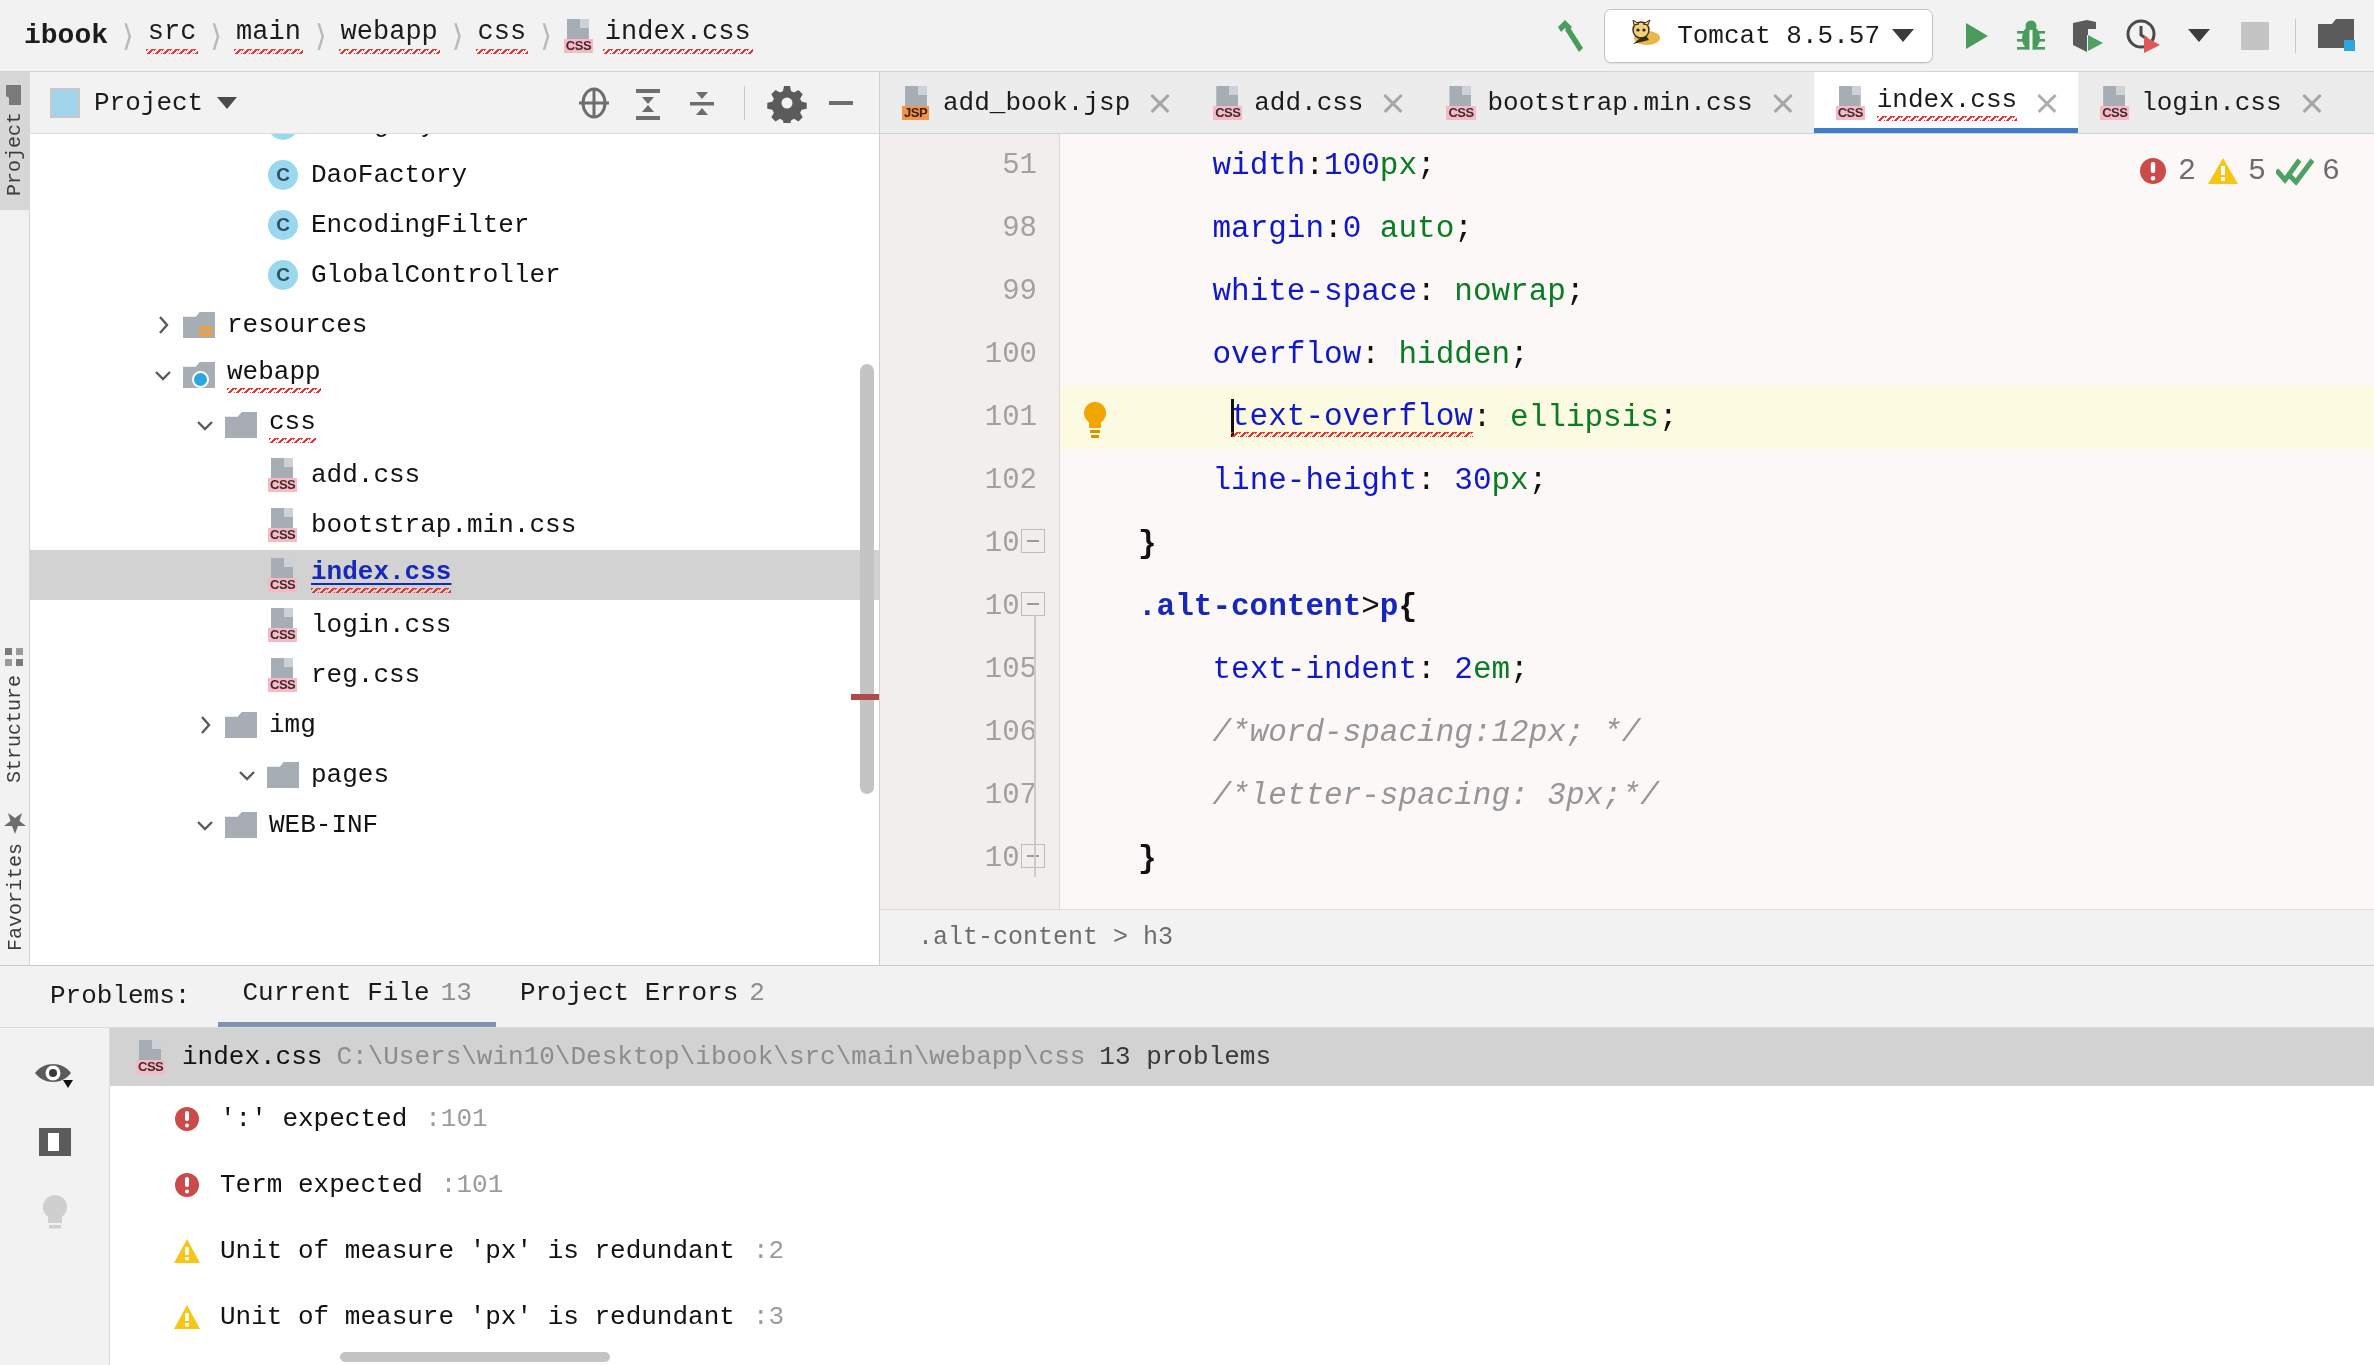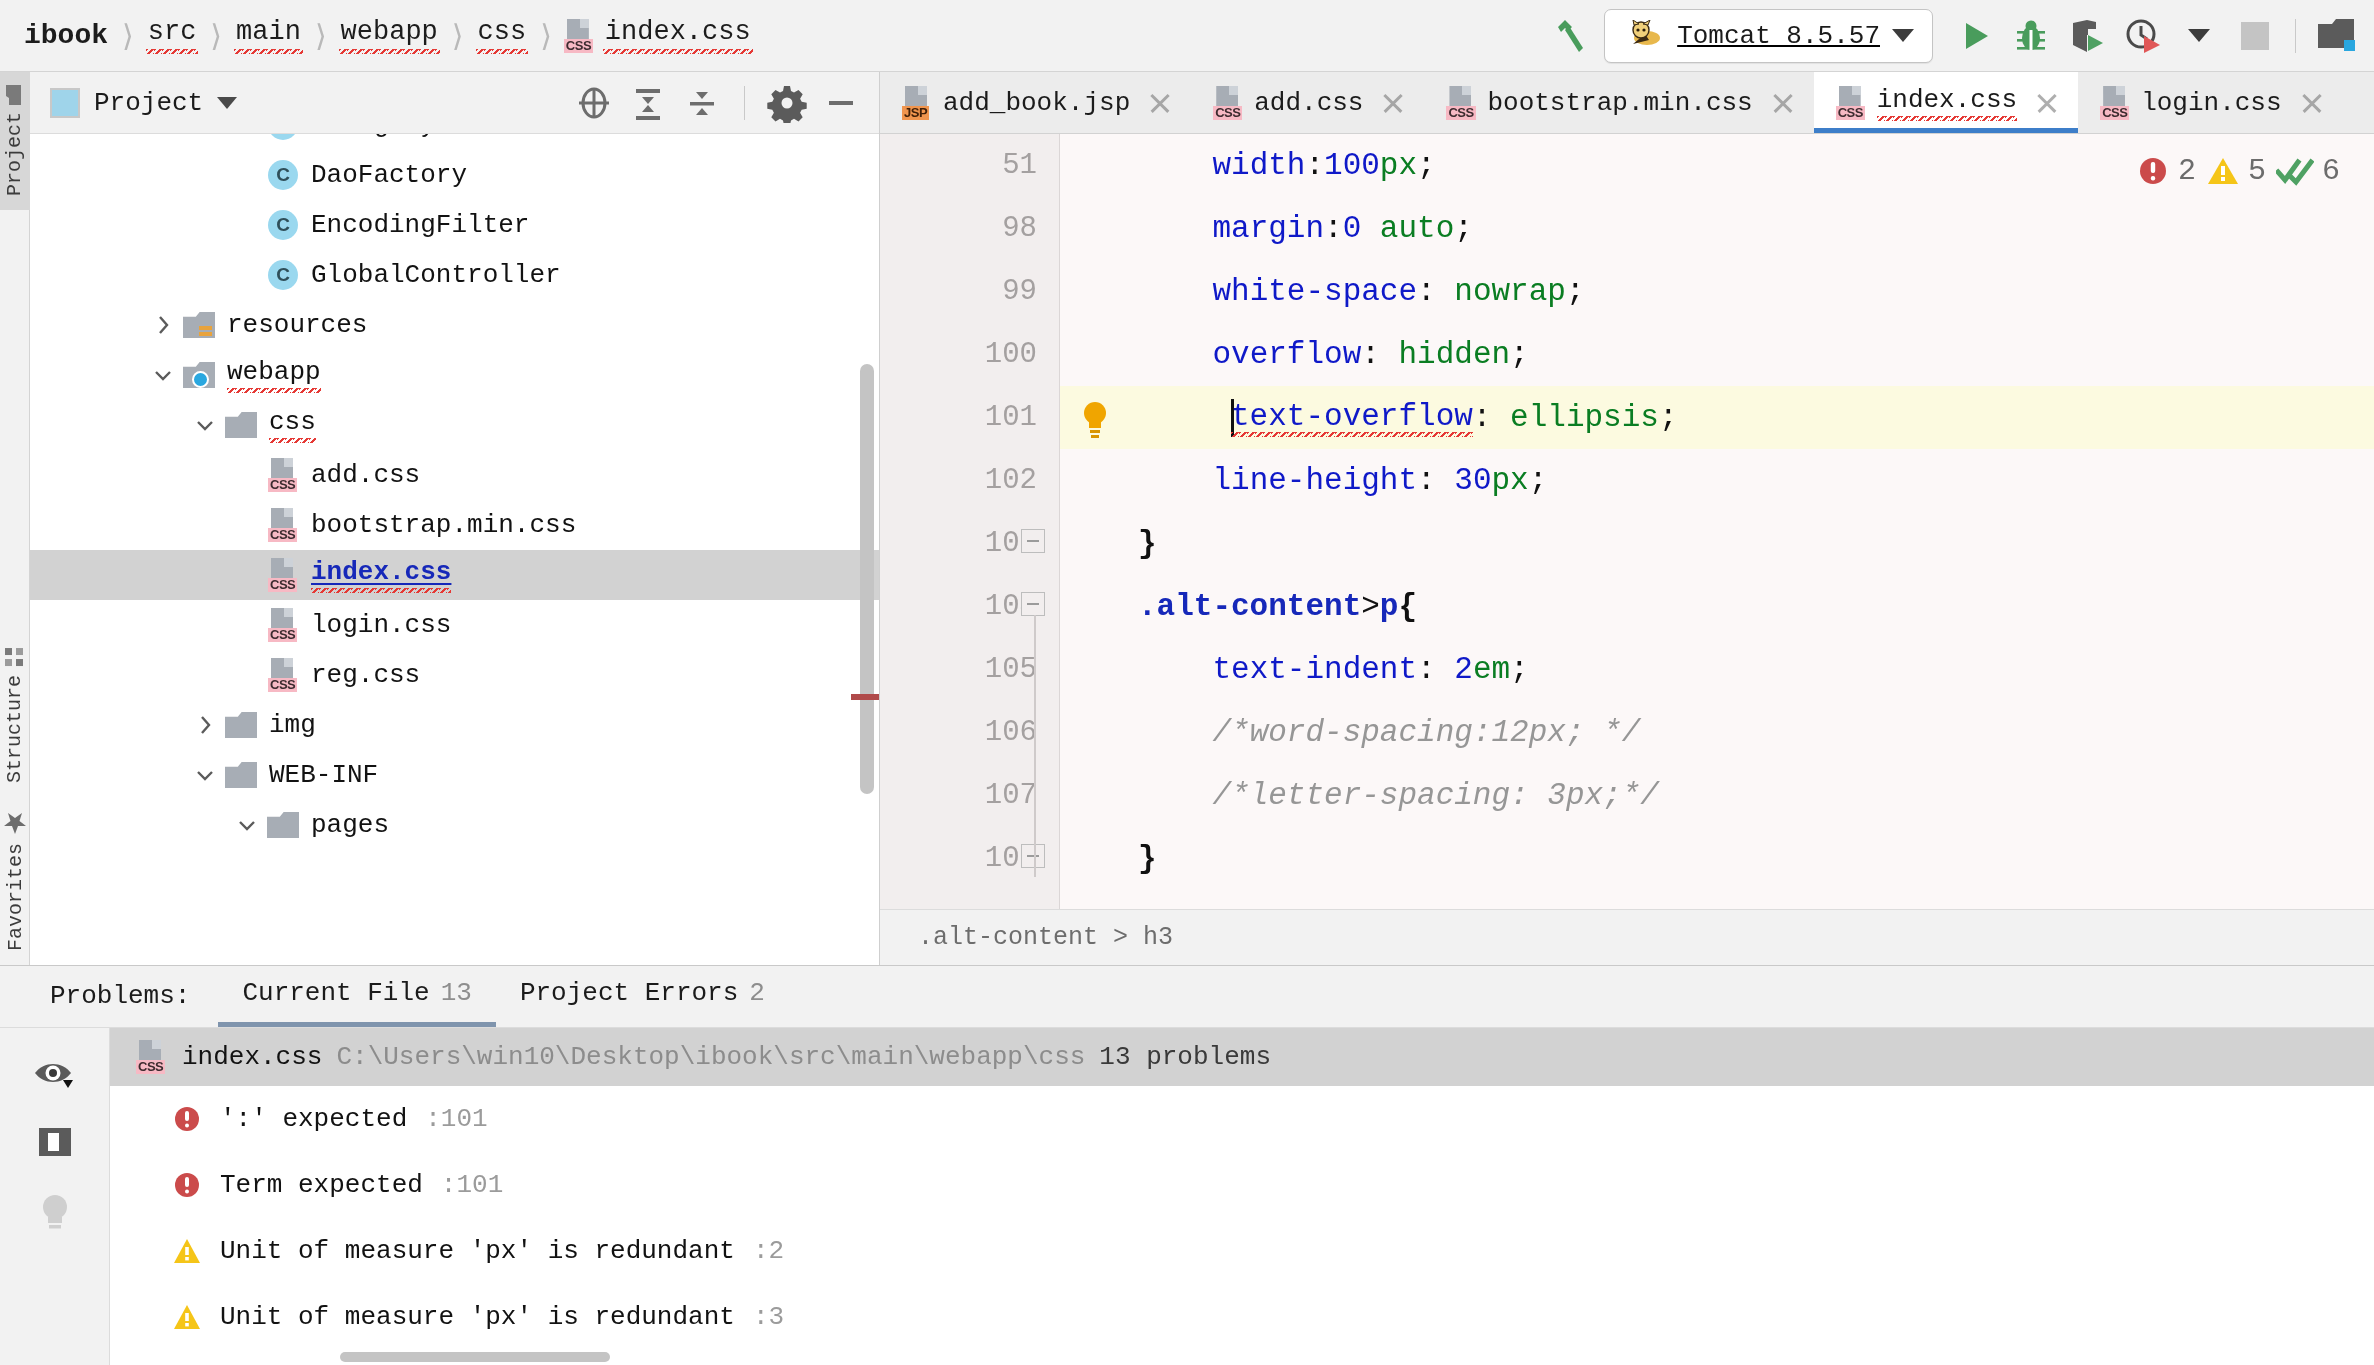--- a/index.html
+++ b/index.html
@@ -35,21 +35,21 @@
     clip-path:polygon(0 0, 62% 0, 100% 33%, 100% 100%, 0 100%);
   }
   .ficon .fold { position:absolute; left:16px; top:0; width:9px; height:9px; background:#cdd2d8; }
   .ficon .badge {
     position:absolute; left:0; bottom:0; font-size:13px; font-weight:bold; line-height:12px;
     padding:1px 2px; letter-spacing:-0.5px; font-family:"Liberation Sans",sans-serif;
   }
   .ficon .badge.css { background:#f7b9c4; color:#3d2b2f; }
   .ficon .badge.jsp { background:#f0954e; color:#402008; }
 
-  .nav-right { margin-left:auto; display:flex; align-items:center; gap:0px; padding-right:4px;text-decoration:underline; }
+  .nav-right { margin-left:auto; display:flex; align-items:center; gap:0px; padding-right:4px; }
   .tbtn { width:56px; height:56px; display:flex; align-items:center; justify-content:center; border-radius:5px; cursor:pointer;}
   .runcfg {
     height:54px; min-width:310px; background:#fff; border:1px solid #c4c4c4; border-radius:7px;
     display:flex; align-items:center; gap:12px; padding:0 18px 0 20px; margin:0 14px 0 6px;
     box-shadow:0 1px 1px rgba(0,0,0,.07);
   }
   .runcfg .label { font-size:26px; color:#1b1b1b; white-space:nowrap; }
   .tri-down { width:0;height:0;border-left:11px solid transparent;border-right:11px solid transparent;border-top:13px solid #3c3c3c; }
   .vsep { width:1px; height:34px; background:#c9c9c9; margin:0 12px; }
 
@@ -445,41 +445,41 @@
               <span class="arrow">
                 <svg width="24" height="24" viewBox="0 0 24 24">
                   <path d="M9 4 L16 12 L9 20" fill="none" stroke="#5b5b5b" stroke-width="2.4"></path>
                 </svg>
               </span>
               <span class="cico">
                 <span class="folder"></span>
               </span>
               <span class="tlabel">img</span>
             </div>
+            <div class="trow" style="padding-left: 204px;">
+              <span class="arrow">
+                <svg width="24" height="24" viewBox="0 0 24 24">
+                  <path d="M5 9 L12 16 L19 9" fill="none" stroke="#5b5b5b" stroke-width="2.4"></path>
+                </svg>
+              </span>
+              <span class="cico">
+                <span class="folder"></span>
+              </span>
+              <span class="tlabel">pages</span>
+            </div>
             <div class="trow" style="padding-left: 162px;">
               <span class="arrow">
                 <svg width="24" height="24" viewBox="0 0 24 24">
                   <path d="M5 9 L12 16 L19 9" fill="none" stroke="#5b5b5b" stroke-width="2.4"></path>
                 </svg>
               </span>
               <span class="cico">
                 <span class="folder"></span>
               </span>
               <span class="tlabel">WEB-INF</span>
-            </div>
-            <div class="trow" style="padding-left: 204px;">
-              <span class="arrow">
-                <svg width="24" height="24" viewBox="0 0 24 24">
-                  <path d="M5 9 L12 16 L19 9" fill="none" stroke="#5b5b5b" stroke-width="2.4"></path>
-                </svg>
-              </span>
-              <span class="cico">
-                <span class="folder"></span>
-              </span>
-              <span class="tlabel">pages</span>
             </div>
           </div>
         <div class="tscroll"></div>
         <div class="tmark"></div>
       </div>
     </div>
 
     <div class="editorwrap">
       <div class="tabbar" id="tabbar">
           <div class="etab">

